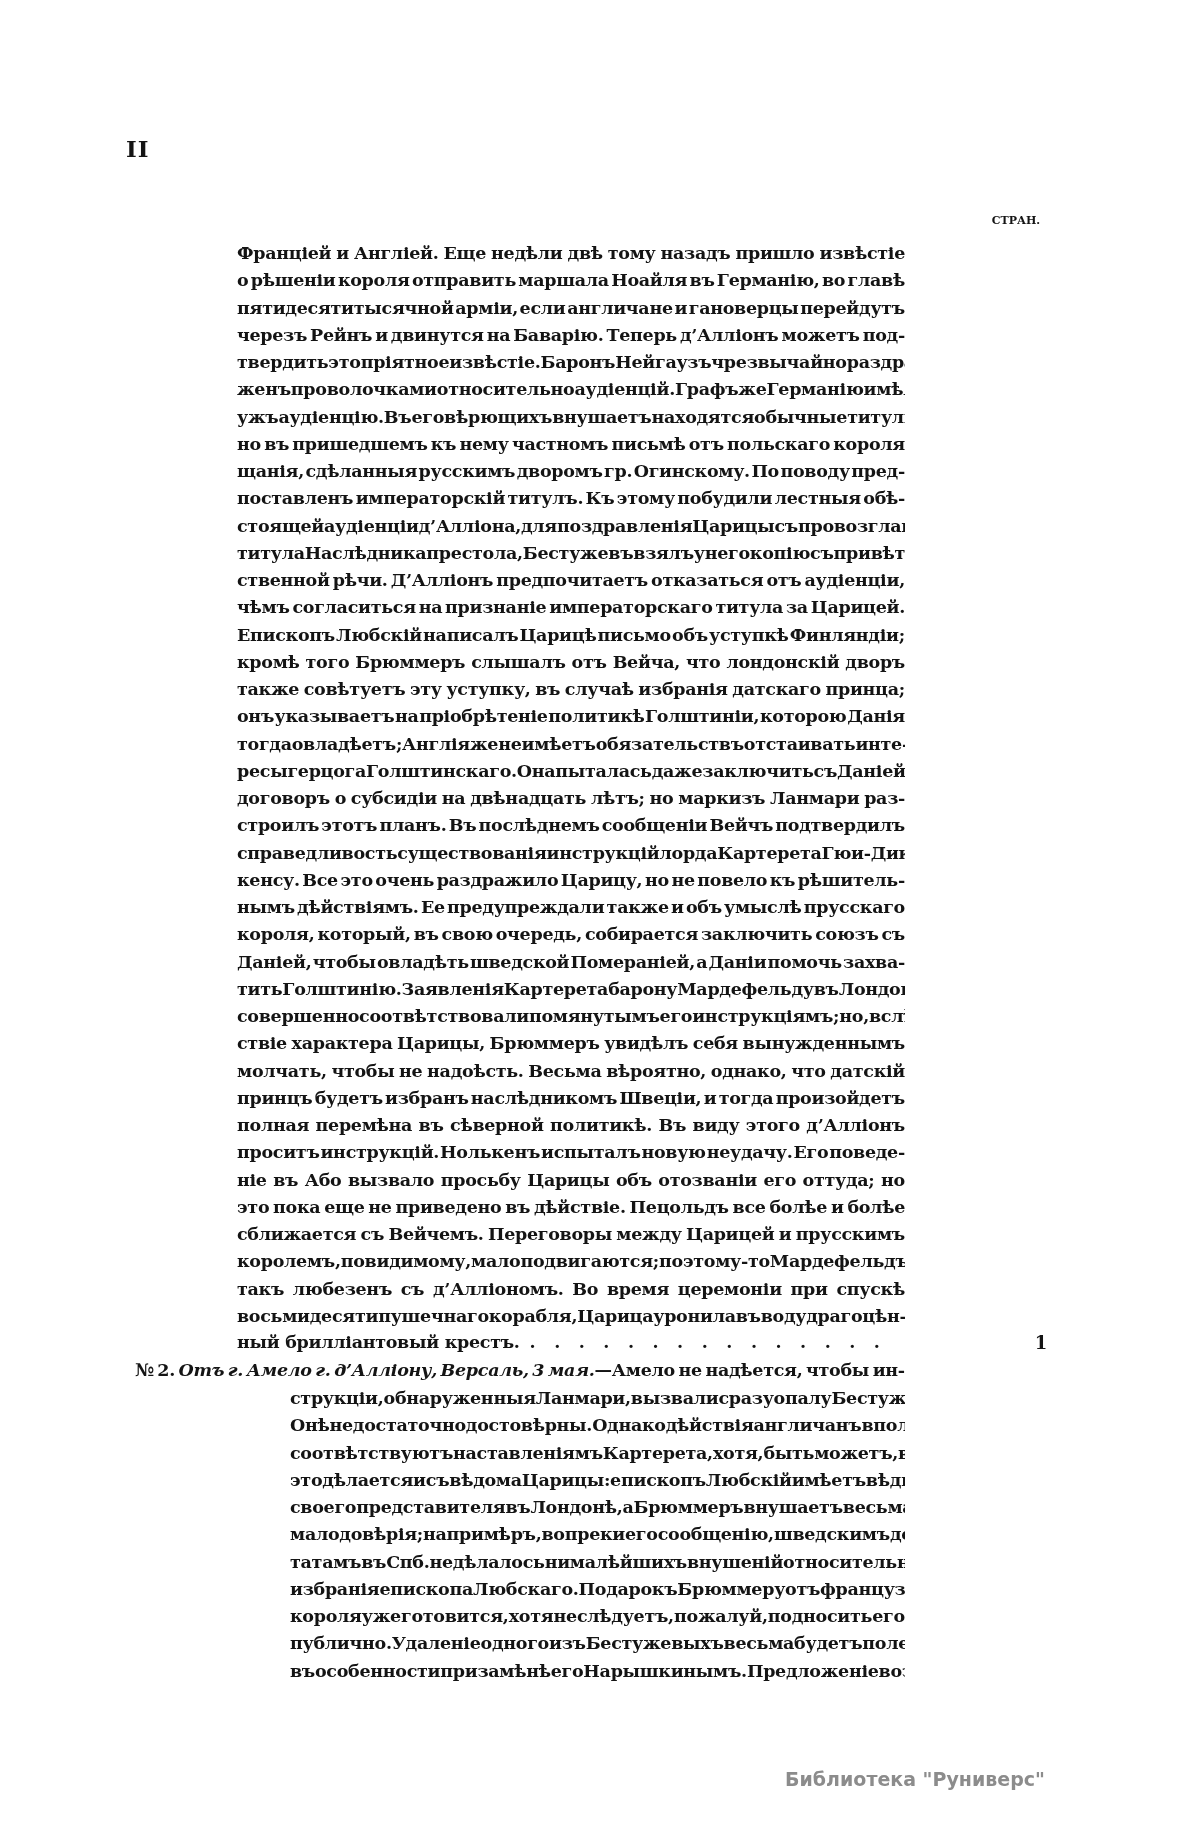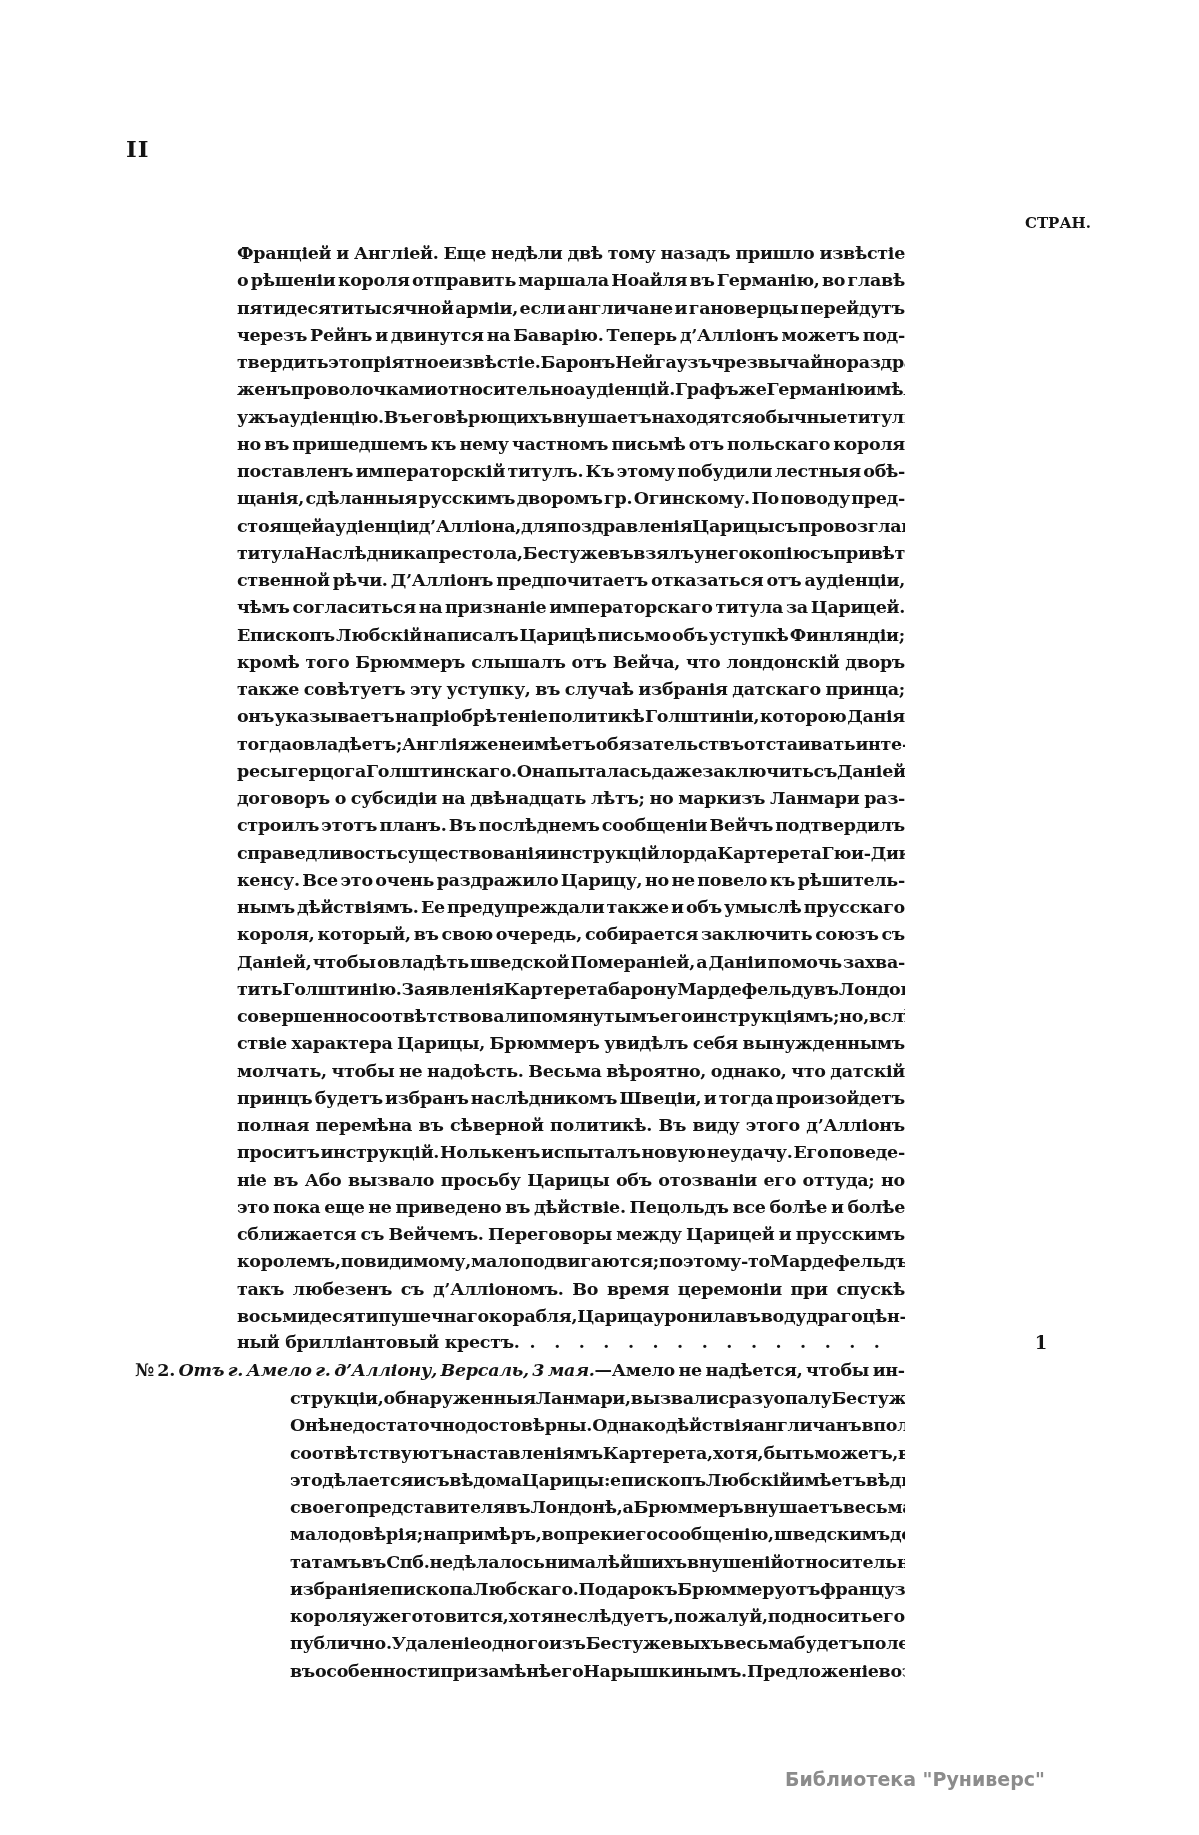--- a/index.html
+++ b/index.html
@@ -9,22 +9,22 @@
     background:#ffffff;
     overflow:hidden;
     font-family:"DejaVu Serif","Liberation Serif",serif;
     color:#141414;
   }
   .folio{
     position:absolute;left:126px;top:135px;
     font-size:23px;font-weight:bold;letter-spacing:1px;
   }
   .stran{
-    position:absolute;left:1025px;top:214px;width:64px;
-    font-size:15px;font-weight:bold;text-align:left;
+    position:absolute;left:984px;top:214px;width:64px;
+    font-size:11px;font-weight:bold;text-align:center;
   }
   .col{position:absolute;}
   .para1{left:237px;top:240px;width:668px;}
   .para2{left:290px;top:1385px;width:615px;}
   .tline{
     display:flex;justify-content:space-between;
     height:27.25px;line-height:27.25px;
     font-size:17.5px;font-weight:bold;letter-spacing:-0.3px;
     white-space:nowrap;overflow:hidden;
   }
@@ -151,39 +151,39 @@
         <span>пришедшемъ</span>
         <span>къ</span>
         <span>нему</span>
         <span>частномъ</span>
         <span>письмѣ</span>
         <span>отъ</span>
         <span>польскаго</span>
         <span>короля</span>
       </div>
       <div class="tline">
-        <span>поставленъ</span>
-        <span>императорскій</span>
-        <span>титулъ.</span>
-        <span>Къ</span>
-        <span>этому</span>
-        <span>побудили</span>
-        <span>лестныя</span>
-        <span>обѣ-</span>
-      </div>
-      <div class="tline">
         <span>щанія,</span>
         <span>сдѣланныя</span>
         <span>русскимъ</span>
         <span>дворомъ</span>
         <span>гр.</span>
         <span>Огинскому.</span>
         <span>По</span>
         <span>поводу</span>
         <span>пред-</span>
+      </div>
+      <div class="tline">
+        <span>поставленъ</span>
+        <span>императорскій</span>
+        <span>титулъ.</span>
+        <span>Къ</span>
+        <span>этому</span>
+        <span>побудили</span>
+        <span>лестныя</span>
+        <span>обѣ-</span>
       </div>
       <div class="tline">
         <span>стоящей</span>
         <span>аудіенціи</span>
         <span>д’Алліона,</span>
         <span>для</span>
         <span>поздравленія</span>
         <span>Царицы</span>
         <span>съ</span>
         <span>провозглаше-</span>

